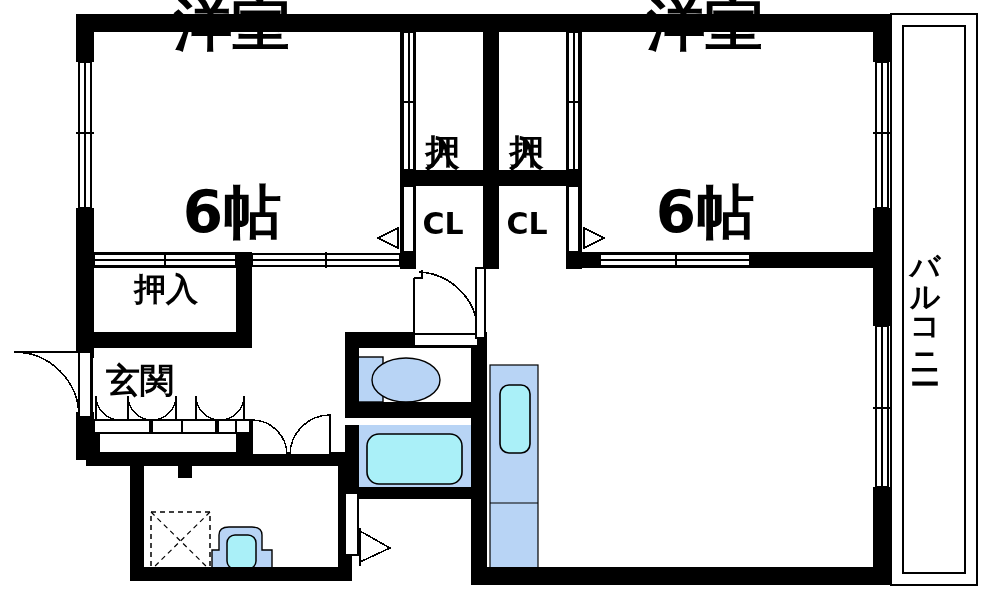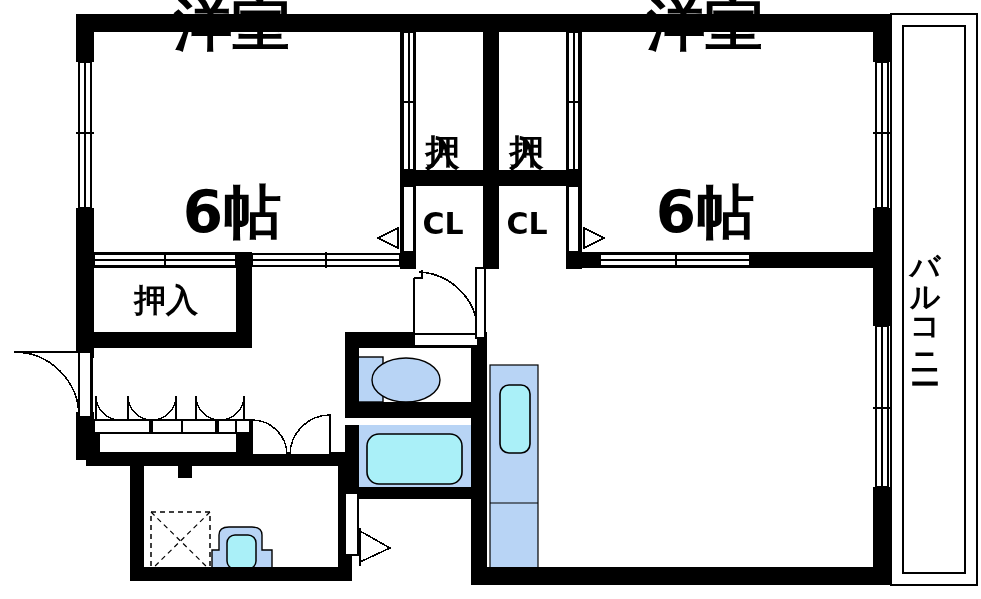--- a/index.html
+++ b/index.html
@@ -289,18 +289,19 @@
   </div>
 
   <div class="rm-label vert-label" style="left:443px; top:108px; transform:translate(-50%,-50%); font-size:34px;">押入</div>
 
   <div class="rm-label vert-label" style="left:527px; top:108px; transform:translate(-50%,-50%); font-size:34px;">押入</div>
 
   <div class="rm-label" style="left:443px; top:224px; transform:translate(-50%,-50%); font-size:30px;">CL</div>
 
   <div class="rm-label" style="left:527px; top:224px; transform:translate(-50%,-50%); font-size:30px;">CL</div>
 
-  <div class="rm-label" style="left:166px; top:300px; transform:translate(-50%,-50%); font-size:32px;">押入</div>
-
+  <div class="rm-label" style="left:166px; top:289px; transform:translate(-50%,-50%); font-size:32px;">押入</div>
+
+  <div class="rm-label" style="left:140px; top:380px; transform:translate(-50%,-50%); font-size:34px;">玄関</div>
 
   <div class="rm-label vert-label" style="left:925px; top:300px; transform:translate(-50%,-50%); font-size:30px;">バルコニー</div>
 
 </div>
 
 </body></html>

